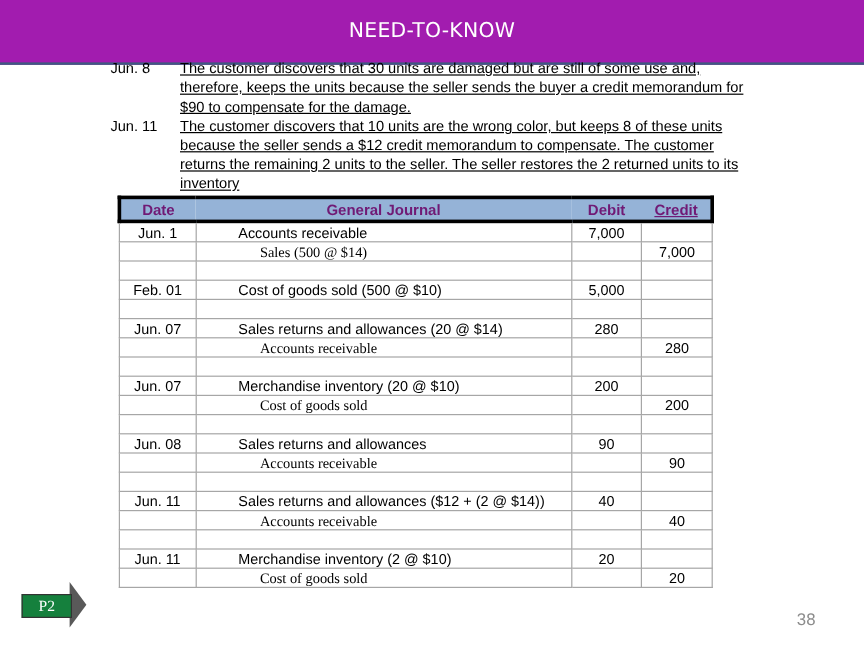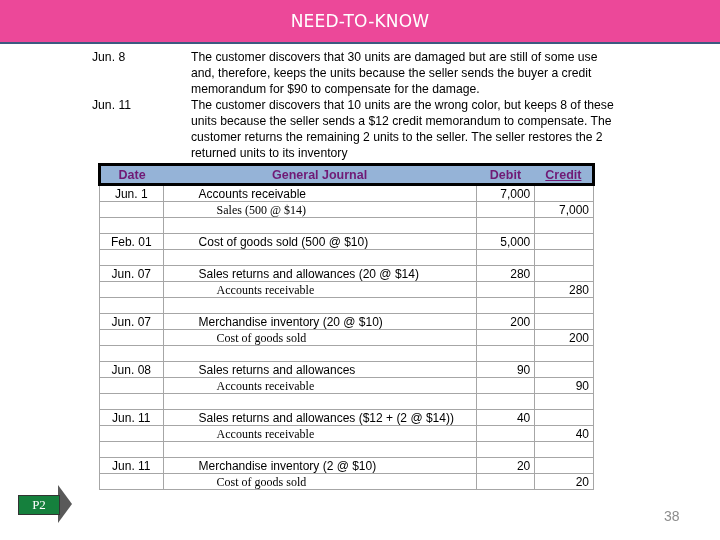--- a/index.html
+++ b/index.html
@@ -1,30 +1,30 @@
 <!DOCTYPE html>
 <html><head>
 <meta charset="utf-8">
 <style>
   html, body { margin:0; padding:0; }
   body { width:720px; height:540px; background:#ffffff; position:relative; overflow:hidden; font-family:"Liberation Sans", sans-serif; }
-  .title-bar { position:absolute; left:0; top:0; width:720px; height:44px; background:#ec4899; border-bottom:2px solid #3d5a80; box-sizing:border-box; display:flex; align-items:center; justify-content:center; }
+  .title-bar { position:absolute; left:0; top:0; width:720px; height:54px; background:#a21caf; border-bottom:2px solid #3d5a80; box-sizing:border-box; display:flex; align-items:center; justify-content:center; }
   .title-bar span { color:#ffffff; font-family:"DejaVu Sans", sans-serif; font-size:17px; letter-spacing:0.2px; }
   .intro { position:absolute; left:92px; top:49px; width:530px; font-size:12.2px; color:#000; line-height:16px; }
-  .intro .entry { display:flex;gap:41px; }
+  .intro .entry { display:flex; }
   .intro .d { width:58px; flex:none; }
-  .intro .t { flex:1; }
+  .intro .t { flex:1;text-decoration:underline; }
   table.j { position:absolute; left:98px; top:163px; width:497px; border-collapse:collapse; font-size:12px; color:#000; }
   table.j th { background:#95b3d7; font-weight:bold; font-size:12.5px; color:#701a75; height:17px; padding:0; border-top:3px solid #000; border-bottom:3px solid #000; }
   table.j th:first-child { border-left:3px solid #000; }
   table.j th:last-child { border-right:3px solid #000;text-decoration:underline; }
   table.j td { height:15px; padding:0 4px; border:1px solid #a6a6a6; white-space:nowrap; line-height:14px; }
   table.j td.date { text-align:center; width:64px; }
   table.j td.acct { width:285px;padding-left:35px; }
-  table.j td.num { text-align:right; width:63px; }
+  table.j td.num { text-align:center; width:63px; }
   td.acct .ind { padding-left:18px;font-family:Liberation Serif, serif; }
   .p2 { position:absolute; left:18px; top:485px; width:52px; height:38px; }
   .p2 .body { position:absolute; left:0; top:10px; width:40px; height:18px; background:#15803d; border:1px solid #333; color:#fff; font-family:"Liberation Serif", serif; font-size:13px; text-align:center; line-height:18px; }
   .p2 .head { position:absolute; left:40px; top:0; width:0; height:0; border-top:19px solid transparent; border-bottom:19px solid transparent; border-left:14px solid #595959; }
   .pagenum { position:absolute; left:664px; top:508px; font-size:14px; color:#8c8c8c; }
 </style>
 </head>
 <body>
 
 <div class="title-bar">

